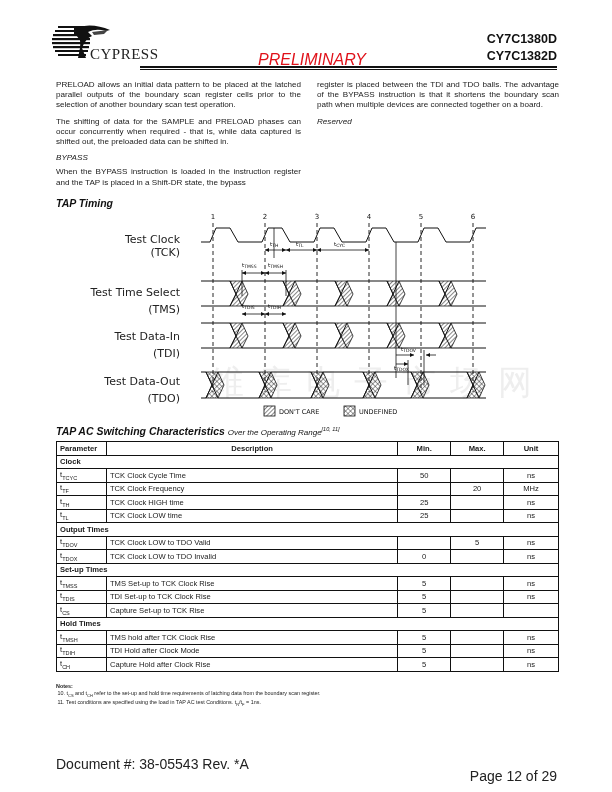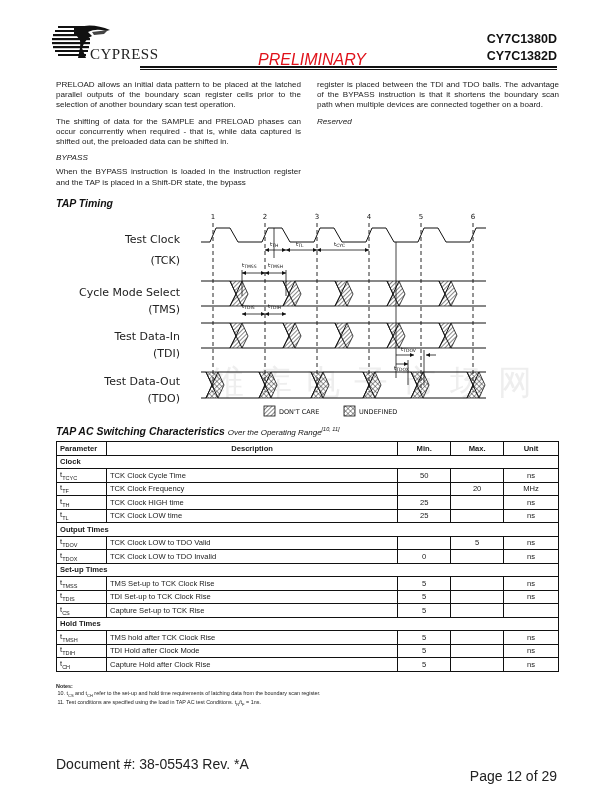--- a/index.html
+++ b/index.html
@@ -189,24 +189,24 @@
   </g>
 
   <rect x="208" y="196" width="11" height="10" fill="url(#hatch)" stroke="#111" stroke-width="0.8"></rect>
   <text x="223" y="204" font-family="DejaVu Sans, sans-serif" font-size="6.5" fill="#111">DON'T CARE</text>
   <rect x="288" y="196" width="11" height="10" fill="url(#xhatch)" stroke="#111" stroke-width="0.8"></rect>
   <text x="303" y="204" font-family="DejaVu Sans, sans-serif" font-size="6.5" fill="#111">UNDEFINED</text>
 </svg>
 
 <div class="abs sig-label" style="left:40px; top:233px;">
     <div>Test Clock</div>
-    <div style="margin-top:8px">(TCK)</div>
+    <div style="margin-top:0">(TCK)</div>
   </div>
 <div class="abs sig-label" style="left:40px; top:286px;">
-    <div>Cycle Mode Select</div>
+    <div>Test Time Select</div>
     <div style="margin-top:4px">(TMS)</div>
   </div>
 <div class="abs sig-label" style="left:40px; top:330px;">
     <div>Test Data-In</div>
     <div style="margin-top:4px">(TDI)</div>
   </div>
 <div class="abs sig-label" style="left:40px; top:375px;">
     <div>Test Data-Out</div>
     <div style="margin-top:4px">(TDO)</div>
   </div>

